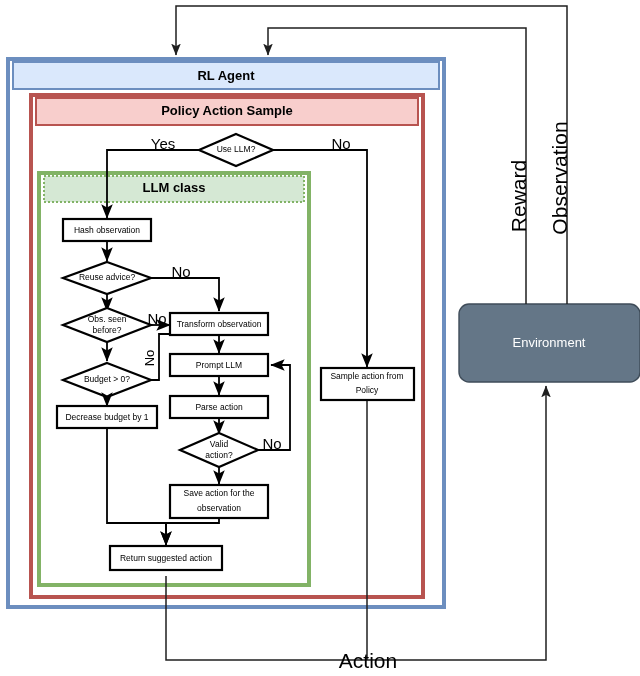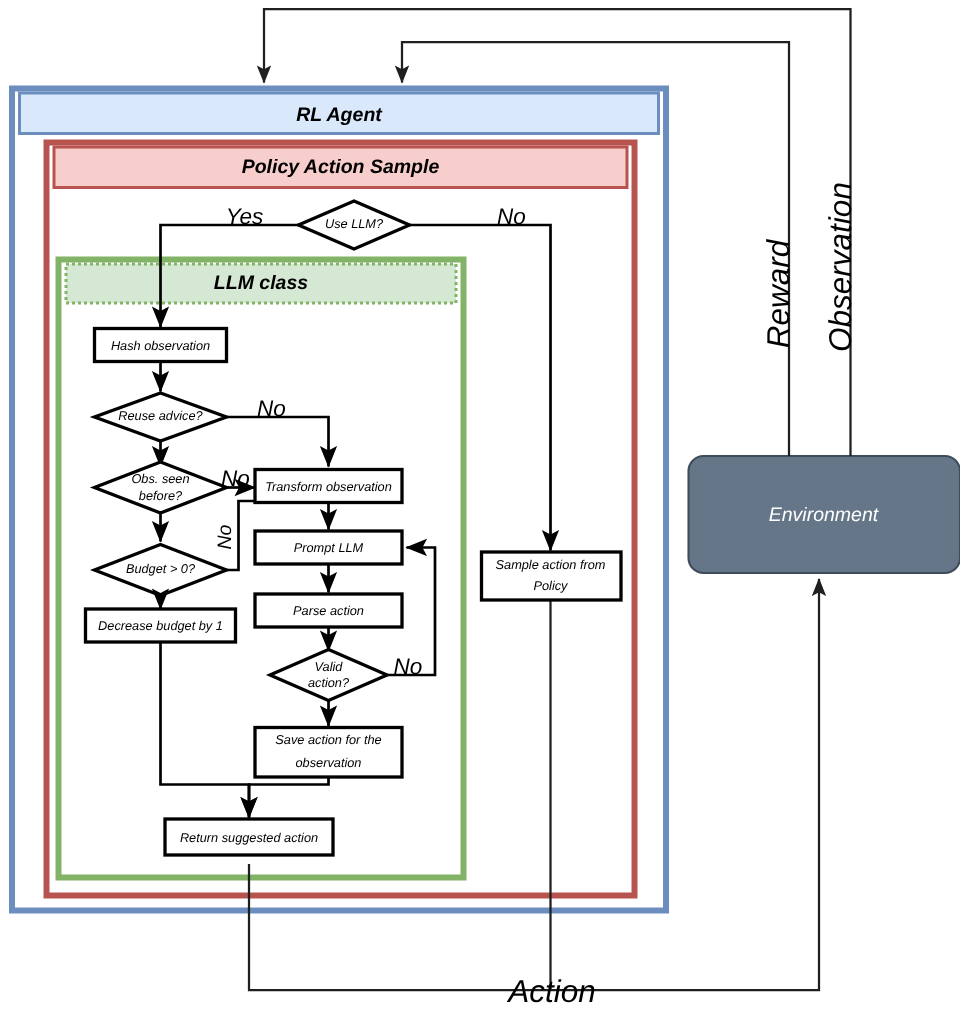--- a/index.html
+++ b/index.html
@@ -1,18 +1,18 @@
 <!DOCTYPE html>
 <html><head>
 <meta charset="utf-8">
 <style>
   html,body{margin:0;padding:0;background:#ffffff;}
   body{width:640px;height:676px;position:relative;overflow:hidden;
        font-family:"Liberation Sans","DejaVu Sans",sans-serif;}
-  #stage{position:absolute;left:0;top:0;width:640px;height:584px;font-style:italic;}
+  #stage{position:absolute;left:0;top:0;width:640px;height:584px;}
   svg{position:absolute;left:0;top:0;width:640px;height:676px;}
   .ttl{font-weight:bold;font-size:13px;fill:#000;}
   .nodetxt{font-size:8.5px;fill:#000;}
   .lbl{font-size:15px;fill:#000;}
   .lbl-sm{font-size:13px;fill:#000;}
   .bigtxt{font-size:21px;fill:#000;}
   .envtxt{font-size:13px;fill:#ffffff;}
   .box{fill:#ffffff;stroke:#000000;stroke-width:2.2;}
   .dia{fill:#ffffff;stroke:#000000;stroke-width:2.2;}
   .ln{stroke:#1f1f1f;stroke-width:1.5;fill:none;}

